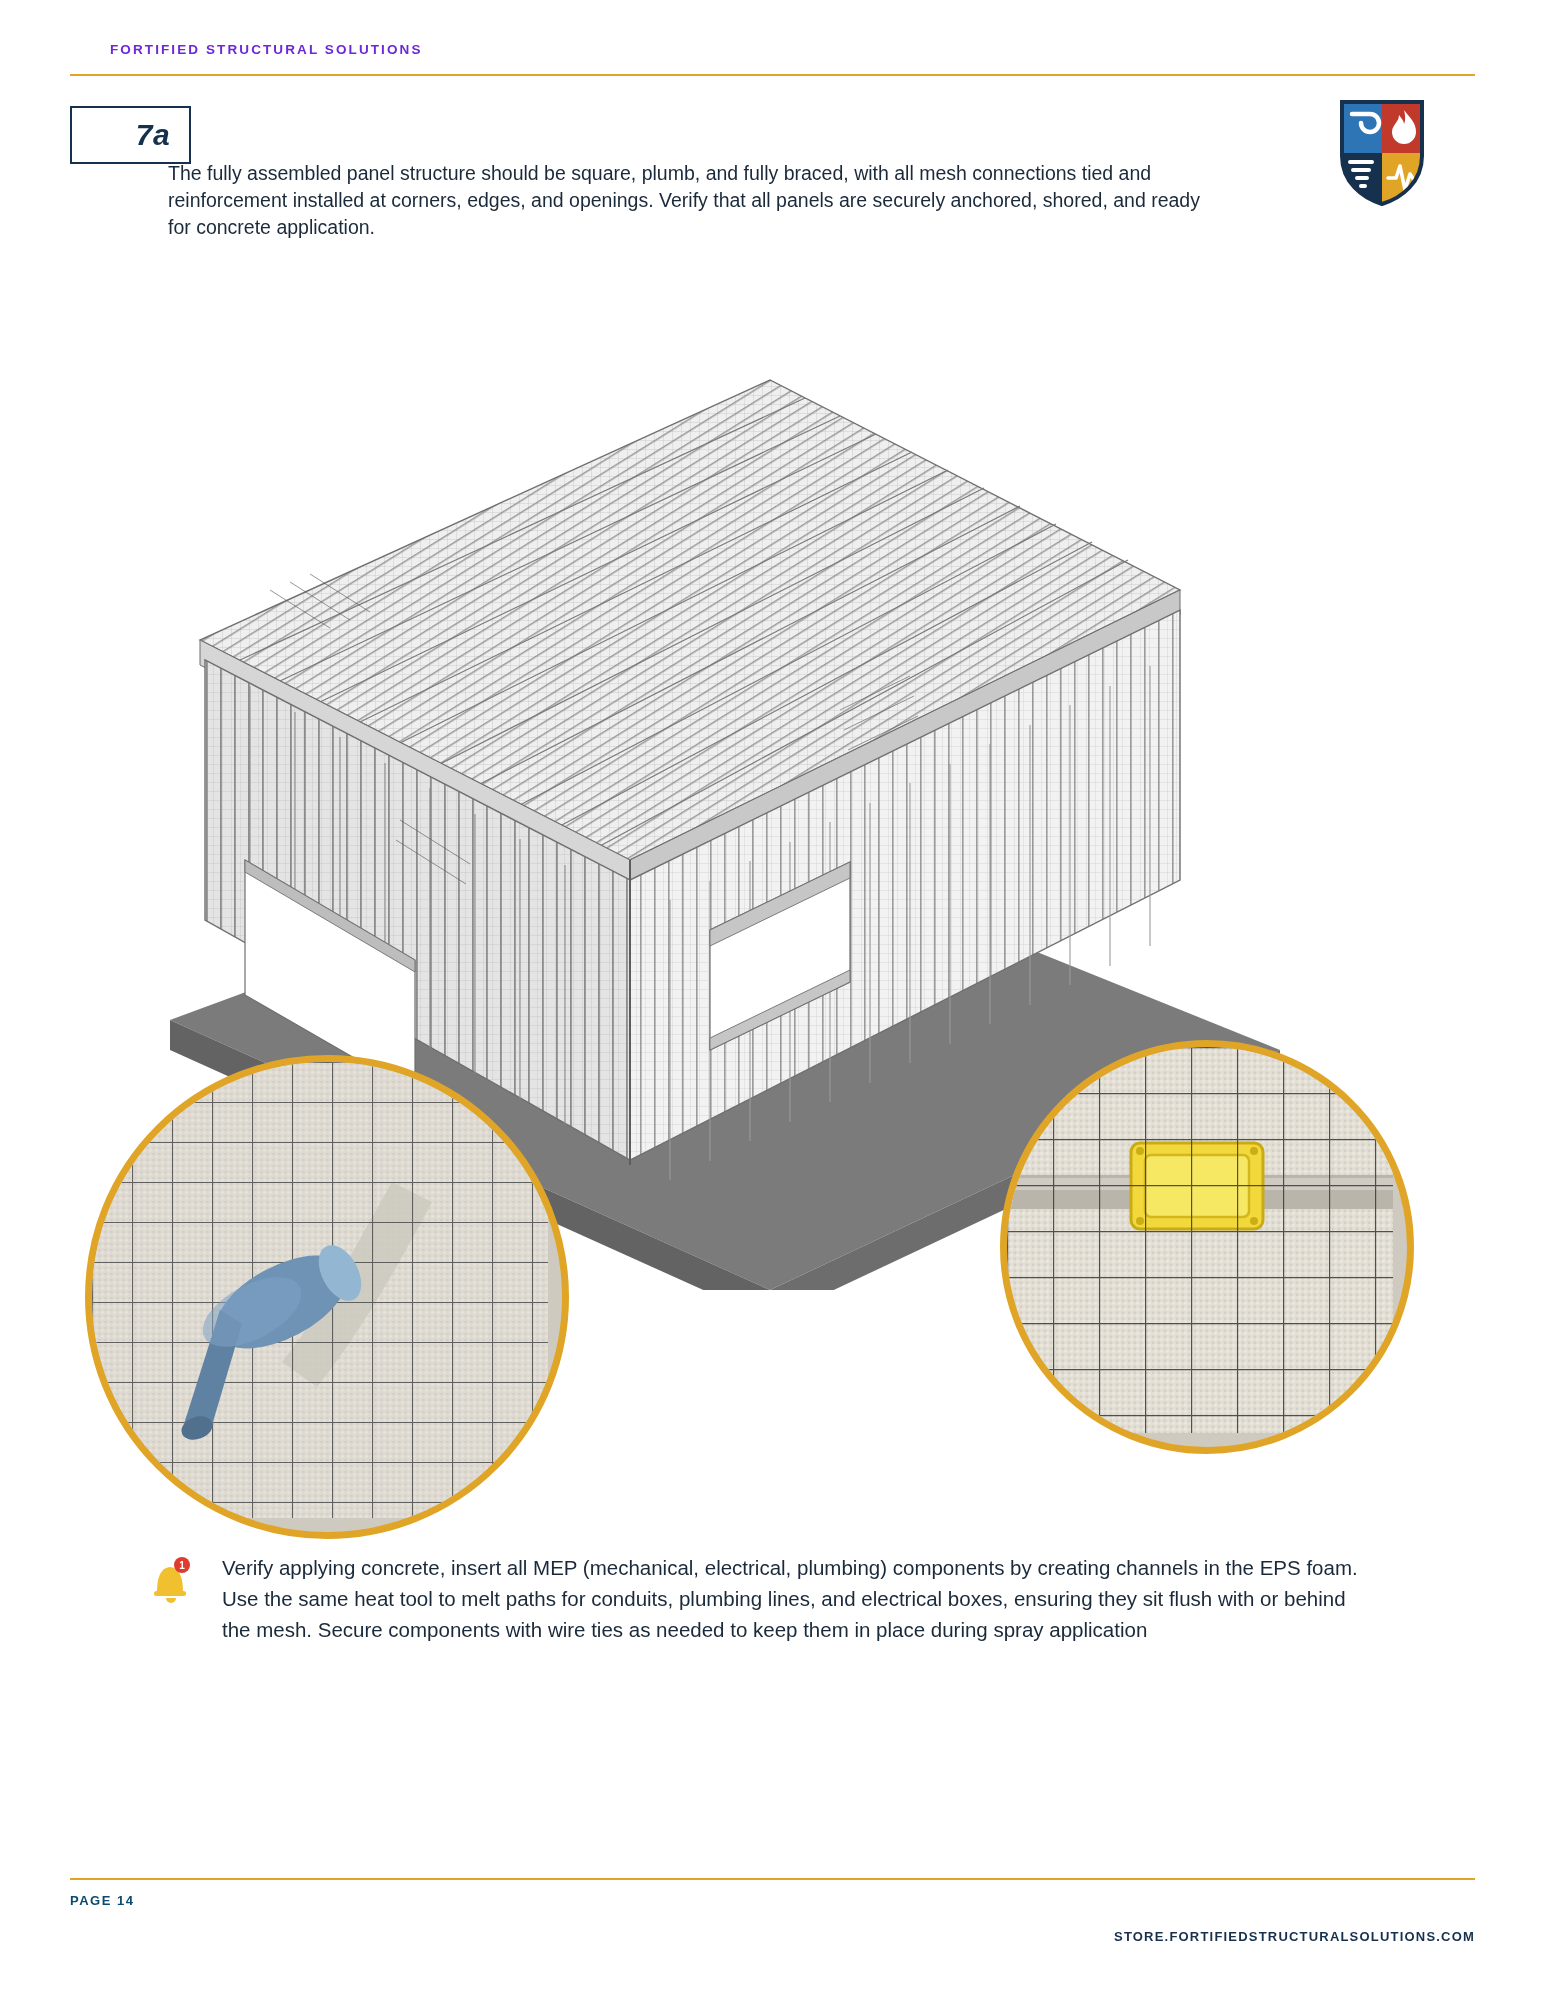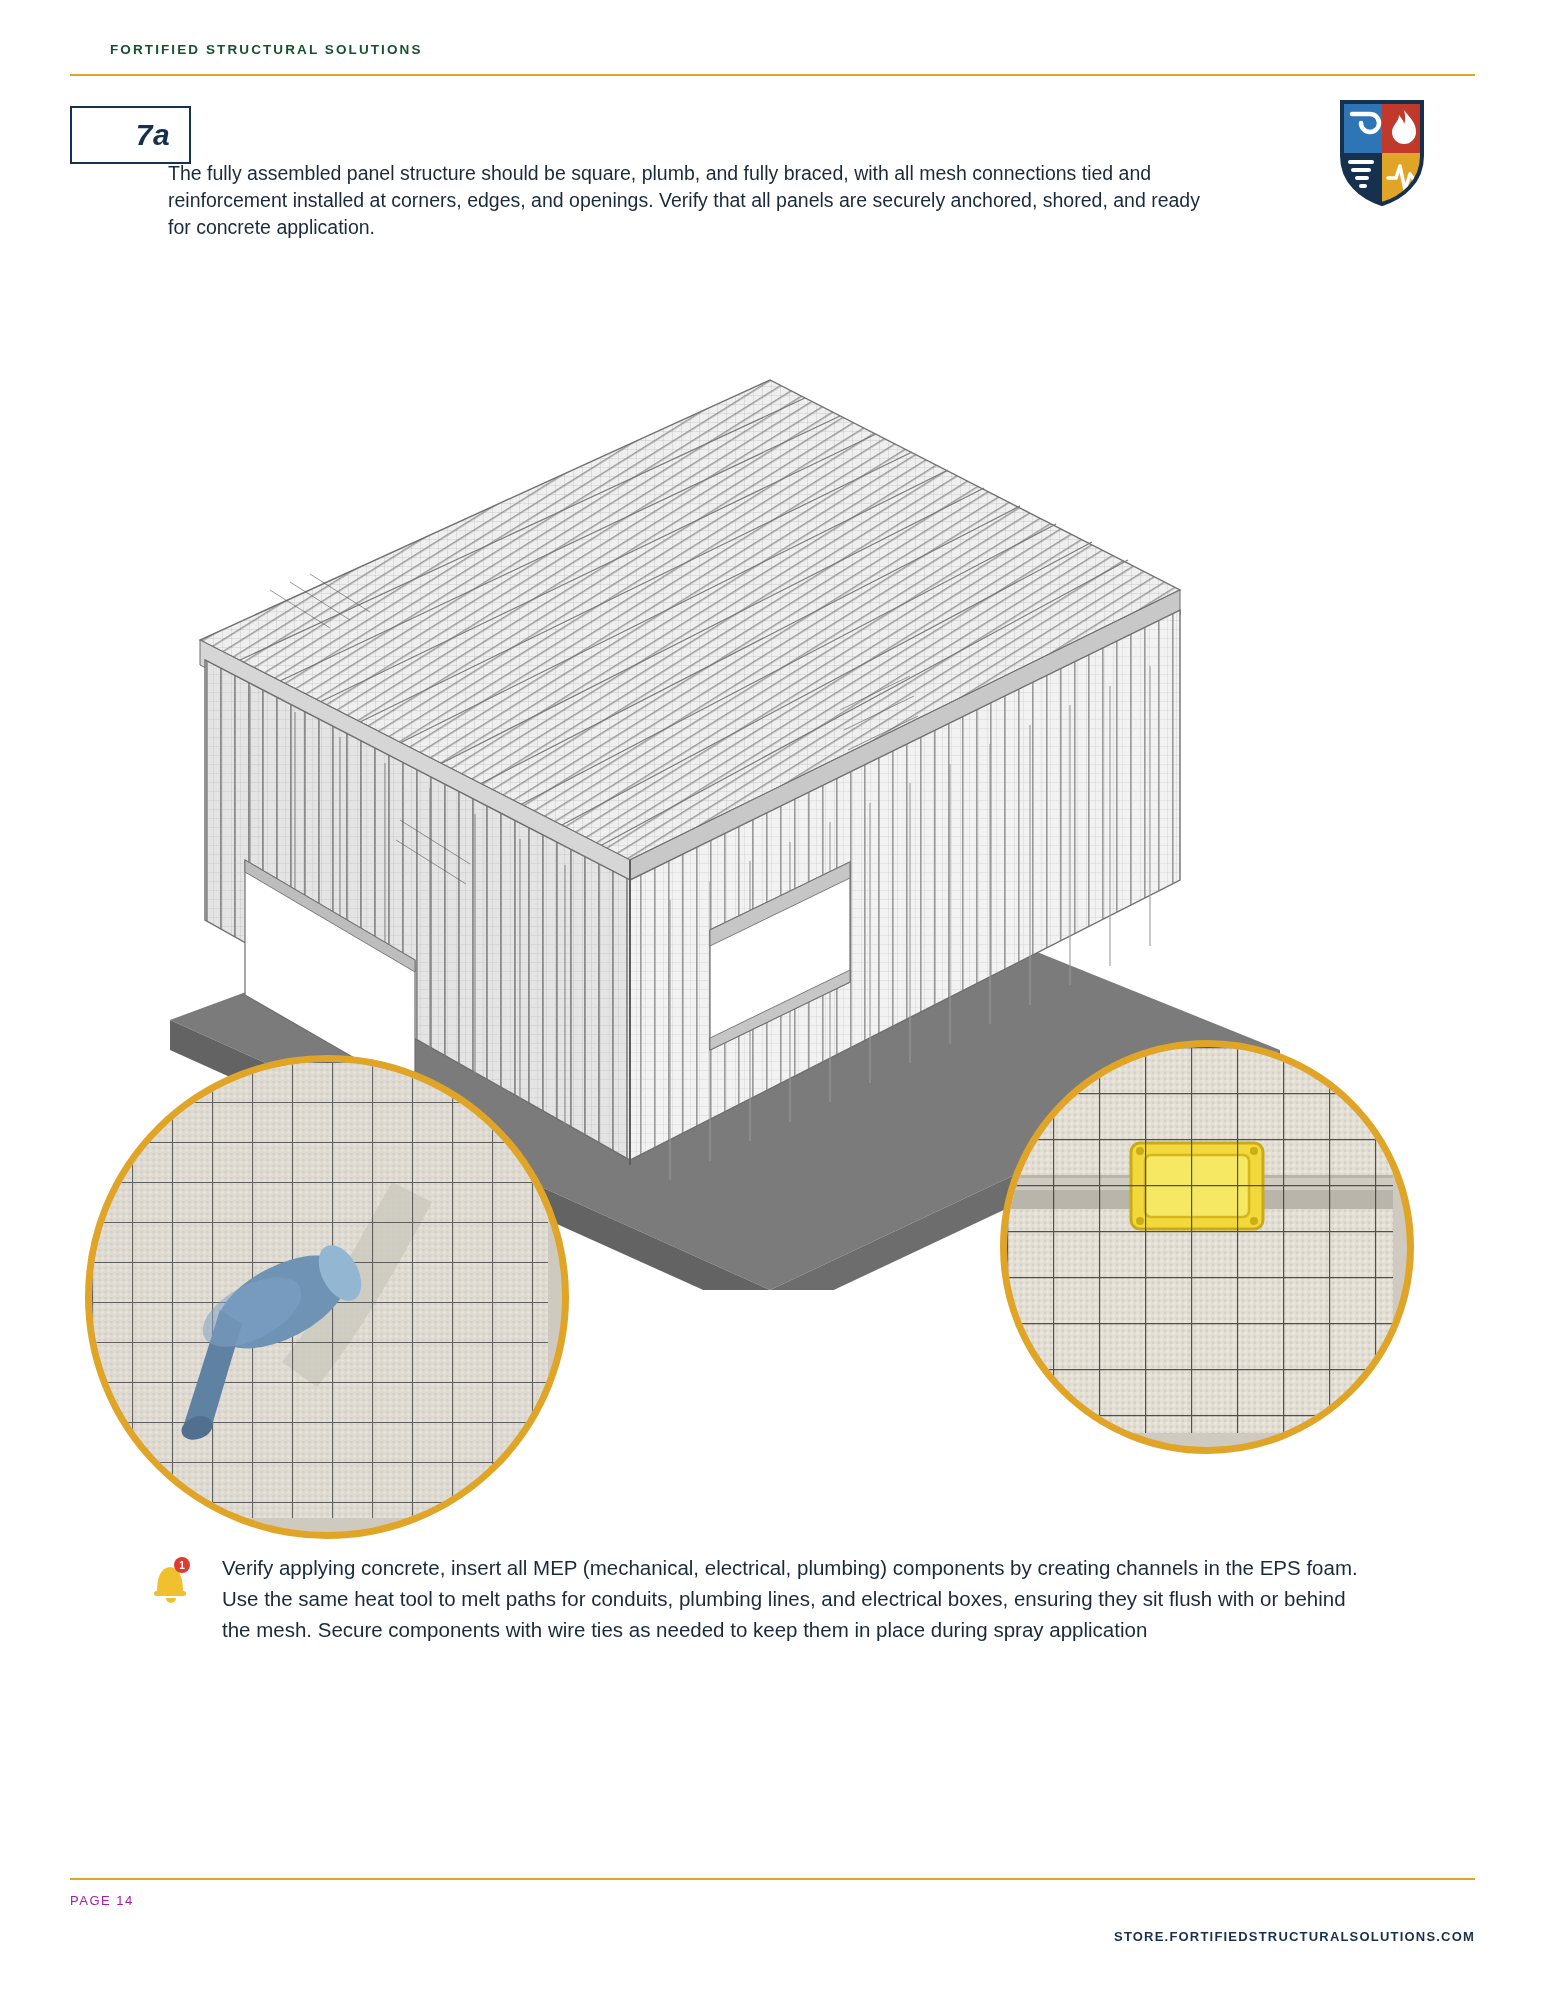--- a/index.html
+++ b/index.html
@@ -10,21 +10,21 @@
     color:#1b2a3a;
     position:relative;
     overflow:hidden;
   }
   .page{position:absolute;inset:0;}
 
   
   .hdr-brand{
     position:absolute;left:70px;top:42px;
     font-size:13.5px;letter-spacing:2.1px;font-weight:700;
-    color:#14532d;
+    color:#6d28d9;
     padding-left:40px;
   }
   .hdr-rule{
     position:absolute;left:70px;top:74px;width:1405px;height:2px;
     background:#e0a526;
   }
 
   
   .step-badge{
     position:absolute;left:70px;top:106px;width:72px;height:54px;
@@ -75,21 +75,21 @@
   }
   .note-text b{font-weight:400;}
 
   
   .ftr-rule{
     position:absolute;left:70px;top:1878px;width:1405px;height:1.6px;
     background:#e0a526;
   }
   .ftr-left{
     position:absolute;left:70px;top:1893px;
-    font-size:13px;font-weight:400;letter-spacing:1.5px;color:#a21caf;
+    font-size:13px;font-weight:700;letter-spacing:1.5px;color:#0c4a6e;
   }
   .ftr-right{
     position:absolute;right:70px;top:1893px;
     font-size:13px;font-weight:700;letter-spacing:1.2px;color:#16314d;margin-top:36px;
   }
 </style>
 </head>
 <body>
 
 <div class="page">

